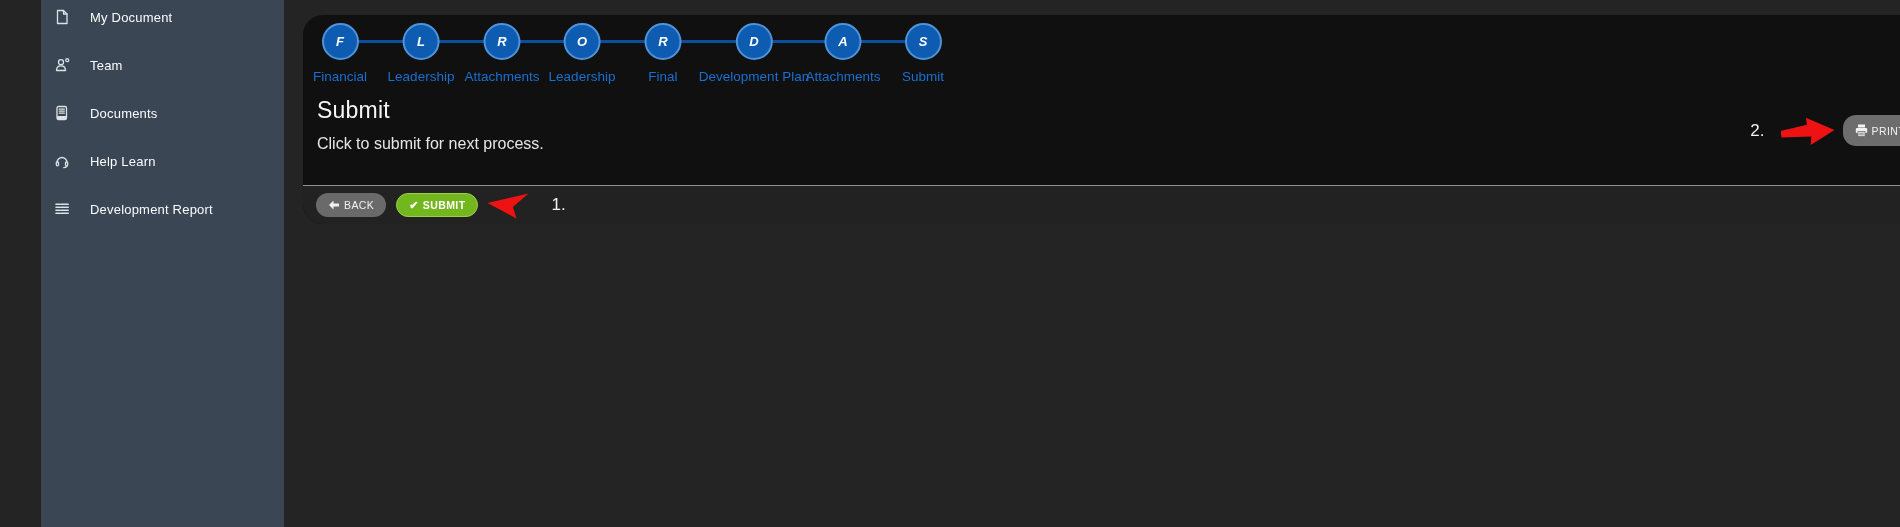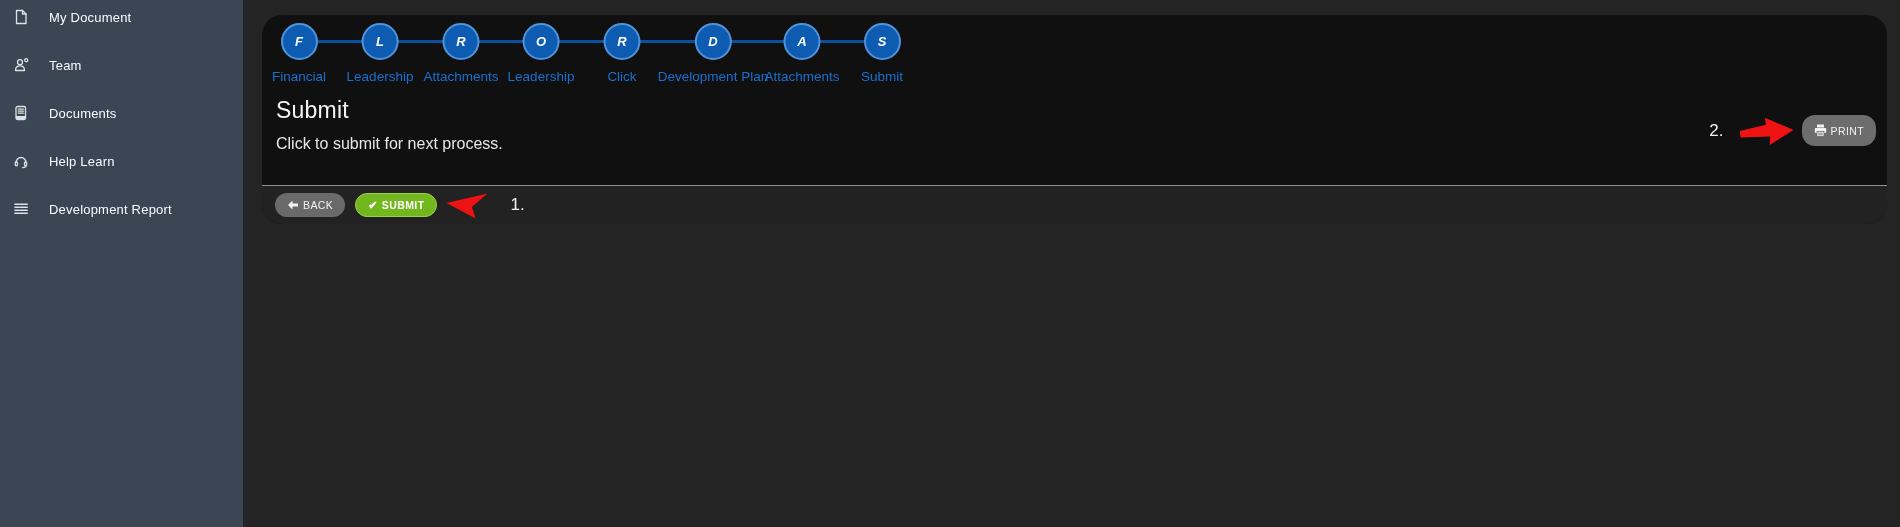--- a/index.html
+++ b/index.html
@@ -7,20 +7,21 @@
   body {
     font-family:"Liberation Sans", sans-serif;
     background:#242424;
     display:flex;
     color:#eee;
   }
   
   .sidebar {
     width:243px; height:527px; flex:0 0 243px;
     background:#3a4653;
+    margin-left:41px;
   }
   .nav { margin-top:-7px; }
   .nav-item {
     height:48px; display:flex; align-items:center;
     padding-left:12px; cursor:pointer;
   }
   .nav-item .ic { width:18px; height:17px; display:flex; align-items:center; justify-content:center; }
   .nav-item .lbl { margin-left:19px; font-size:13px; color:#fbfcfd; letter-spacing:.2px; }
   .ic svg { stroke:#dde2e6; fill:none; stroke-width:1.3; stroke-linecap:round; stroke-linejoin:round; }
 
@@ -165,21 +166,21 @@
       <div class="step" style="left:199px">
         <div class="step-circle">R</div>
         <div class="step-label">Attachments</div>
       </div>
       <div class="step" style="left:279px">
         <div class="step-circle">O</div>
         <div class="step-label">Leadership</div>
       </div>
       <div class="step" style="left:360px">
         <div class="step-circle">R</div>
-        <div class="step-label">Click</div>
+        <div class="step-label">Final</div>
       </div>
       <div class="step" style="left:451px">
         <div class="step-circle">D</div>
         <div class="step-label">Development Plan</div>
       </div>
       <div class="step" style="left:540px">
         <div class="step-circle">A</div>
         <div class="step-label">Attachments</div>
       </div>
       <div class="step" style="left:620px">

